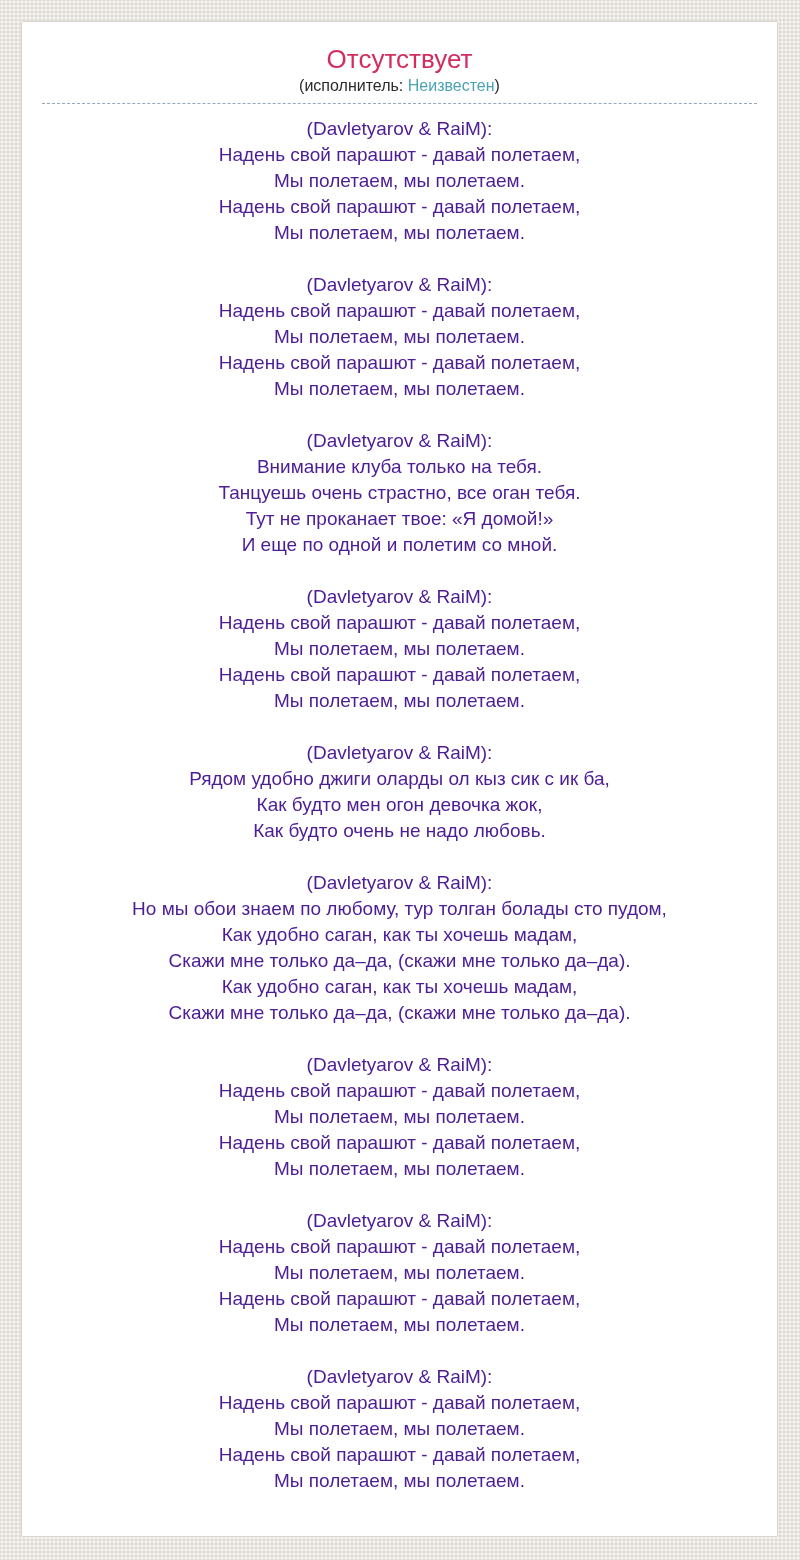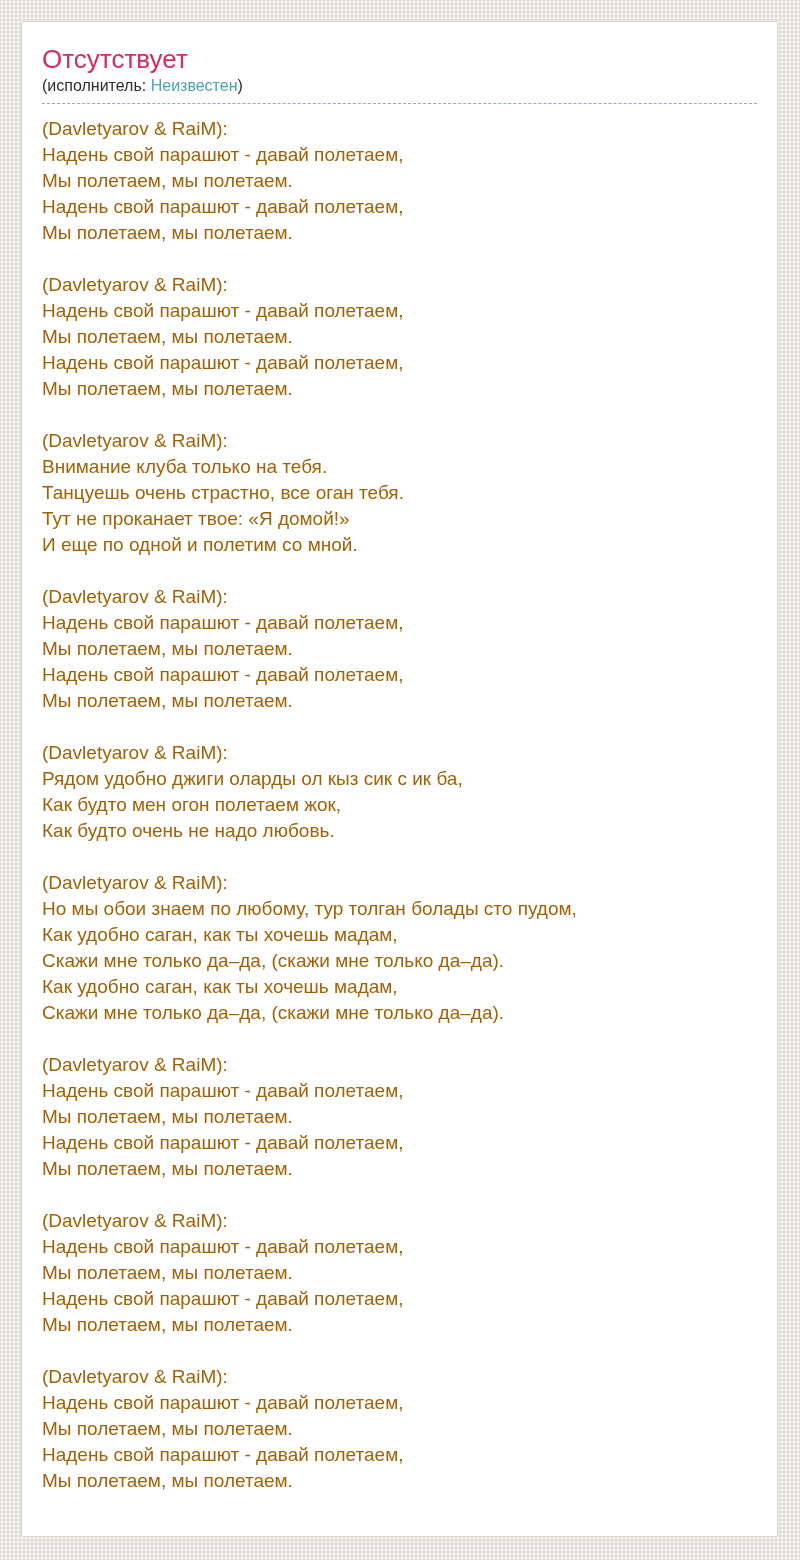--- a/index.html
+++ b/index.html
@@ -22,20 +22,21 @@
     box-sizing: border-box;
     position: absolute;
     left: 21px;
     top: 21px;
     width: 757px;
     min-height: 1516px;
     background: #ffffff;
     border: 1px solid #d9d5cf;
     border-radius: 2px;
     padding: 22px 20px 6px 20px;
+    text-align: center;
   }
   .song-title {
     margin: 0;
     font-size: 26px;
     line-height: 31px;
     font-weight: normal;
     color: #d22d5e;
     text-decoration: none;
     display: inline-block;
     cursor: pointer;
@@ -66,21 +67,21 @@
     display: block;
     white-space: pre-wrap;
   }
 </style>
 </head>
 <body>
 
 <div class="card" style="background: rgb(255, 255, 255); border-color: rgb(217, 213, 207);">
   <a class="song-title" style="color: rgb(210, 45, 94);">Отсутствует</a>
   <div class="artist-line" style="border-bottom-color: rgb(150, 167, 183);"><span>(исполнитель: </span><a class="artist-link" style="color: rgb(74, 162, 181);">Неизвестен</a><span>)</span></div>
-  <div class="lyrics" style="color: #a16207;">
+  <div class="lyrics" style="color: #4c1d95;">
       <p class="stanza">
         <span class="line">(Davletyarov &amp; RaiM):</span>
         <span class="line">Надень свой парашют - давай полетаем,</span>
         <span class="line">Мы полетаем, мы полетаем.</span>
         <span class="line">Надень свой парашют - давай полетаем,</span>
         <span class="line">Мы полетаем, мы полетаем.</span>
       </p>
       <p class="stanza">
         <span class="line">(Davletyarov &amp; RaiM):</span>
         <span class="line">Надень свой парашют - давай полетаем,</span>
@@ -98,21 +99,21 @@
       <p class="stanza">
         <span class="line">(Davletyarov &amp; RaiM):</span>
         <span class="line">Надень свой парашют - давай полетаем,</span>
         <span class="line">Мы полетаем, мы полетаем.</span>
         <span class="line">Надень свой парашют - давай полетаем,</span>
         <span class="line">Мы полетаем, мы полетаем.</span>
       </p>
       <p class="stanza">
         <span class="line">(Davletyarov &amp; RaiM):</span>
         <span class="line">Рядом удобно джиги оларды ол кыз сик с ик ба,</span>
-        <span class="line">Как будто мен огон полетаем жок,</span>
+        <span class="line">Как будто мен огон девочка жок,</span>
         <span class="line">Как будто очень не надо любовь.</span>
       </p>
       <p class="stanza">
         <span class="line">(Davletyarov &amp; RaiM):</span>
         <span class="line">Но мы обои знаем по любому, тур толган болады сто пудом,</span>
         <span class="line">Как удобно саган, как ты хочешь мадам,</span>
         <span class="line">Скажи мне только да–да, (скажи мне только да–да).</span>
         <span class="line">Как удобно саган, как ты хочешь мадам,</span>
         <span class="line">Скажи мне только да–да, (скажи мне только да–да).</span>
       </p>

